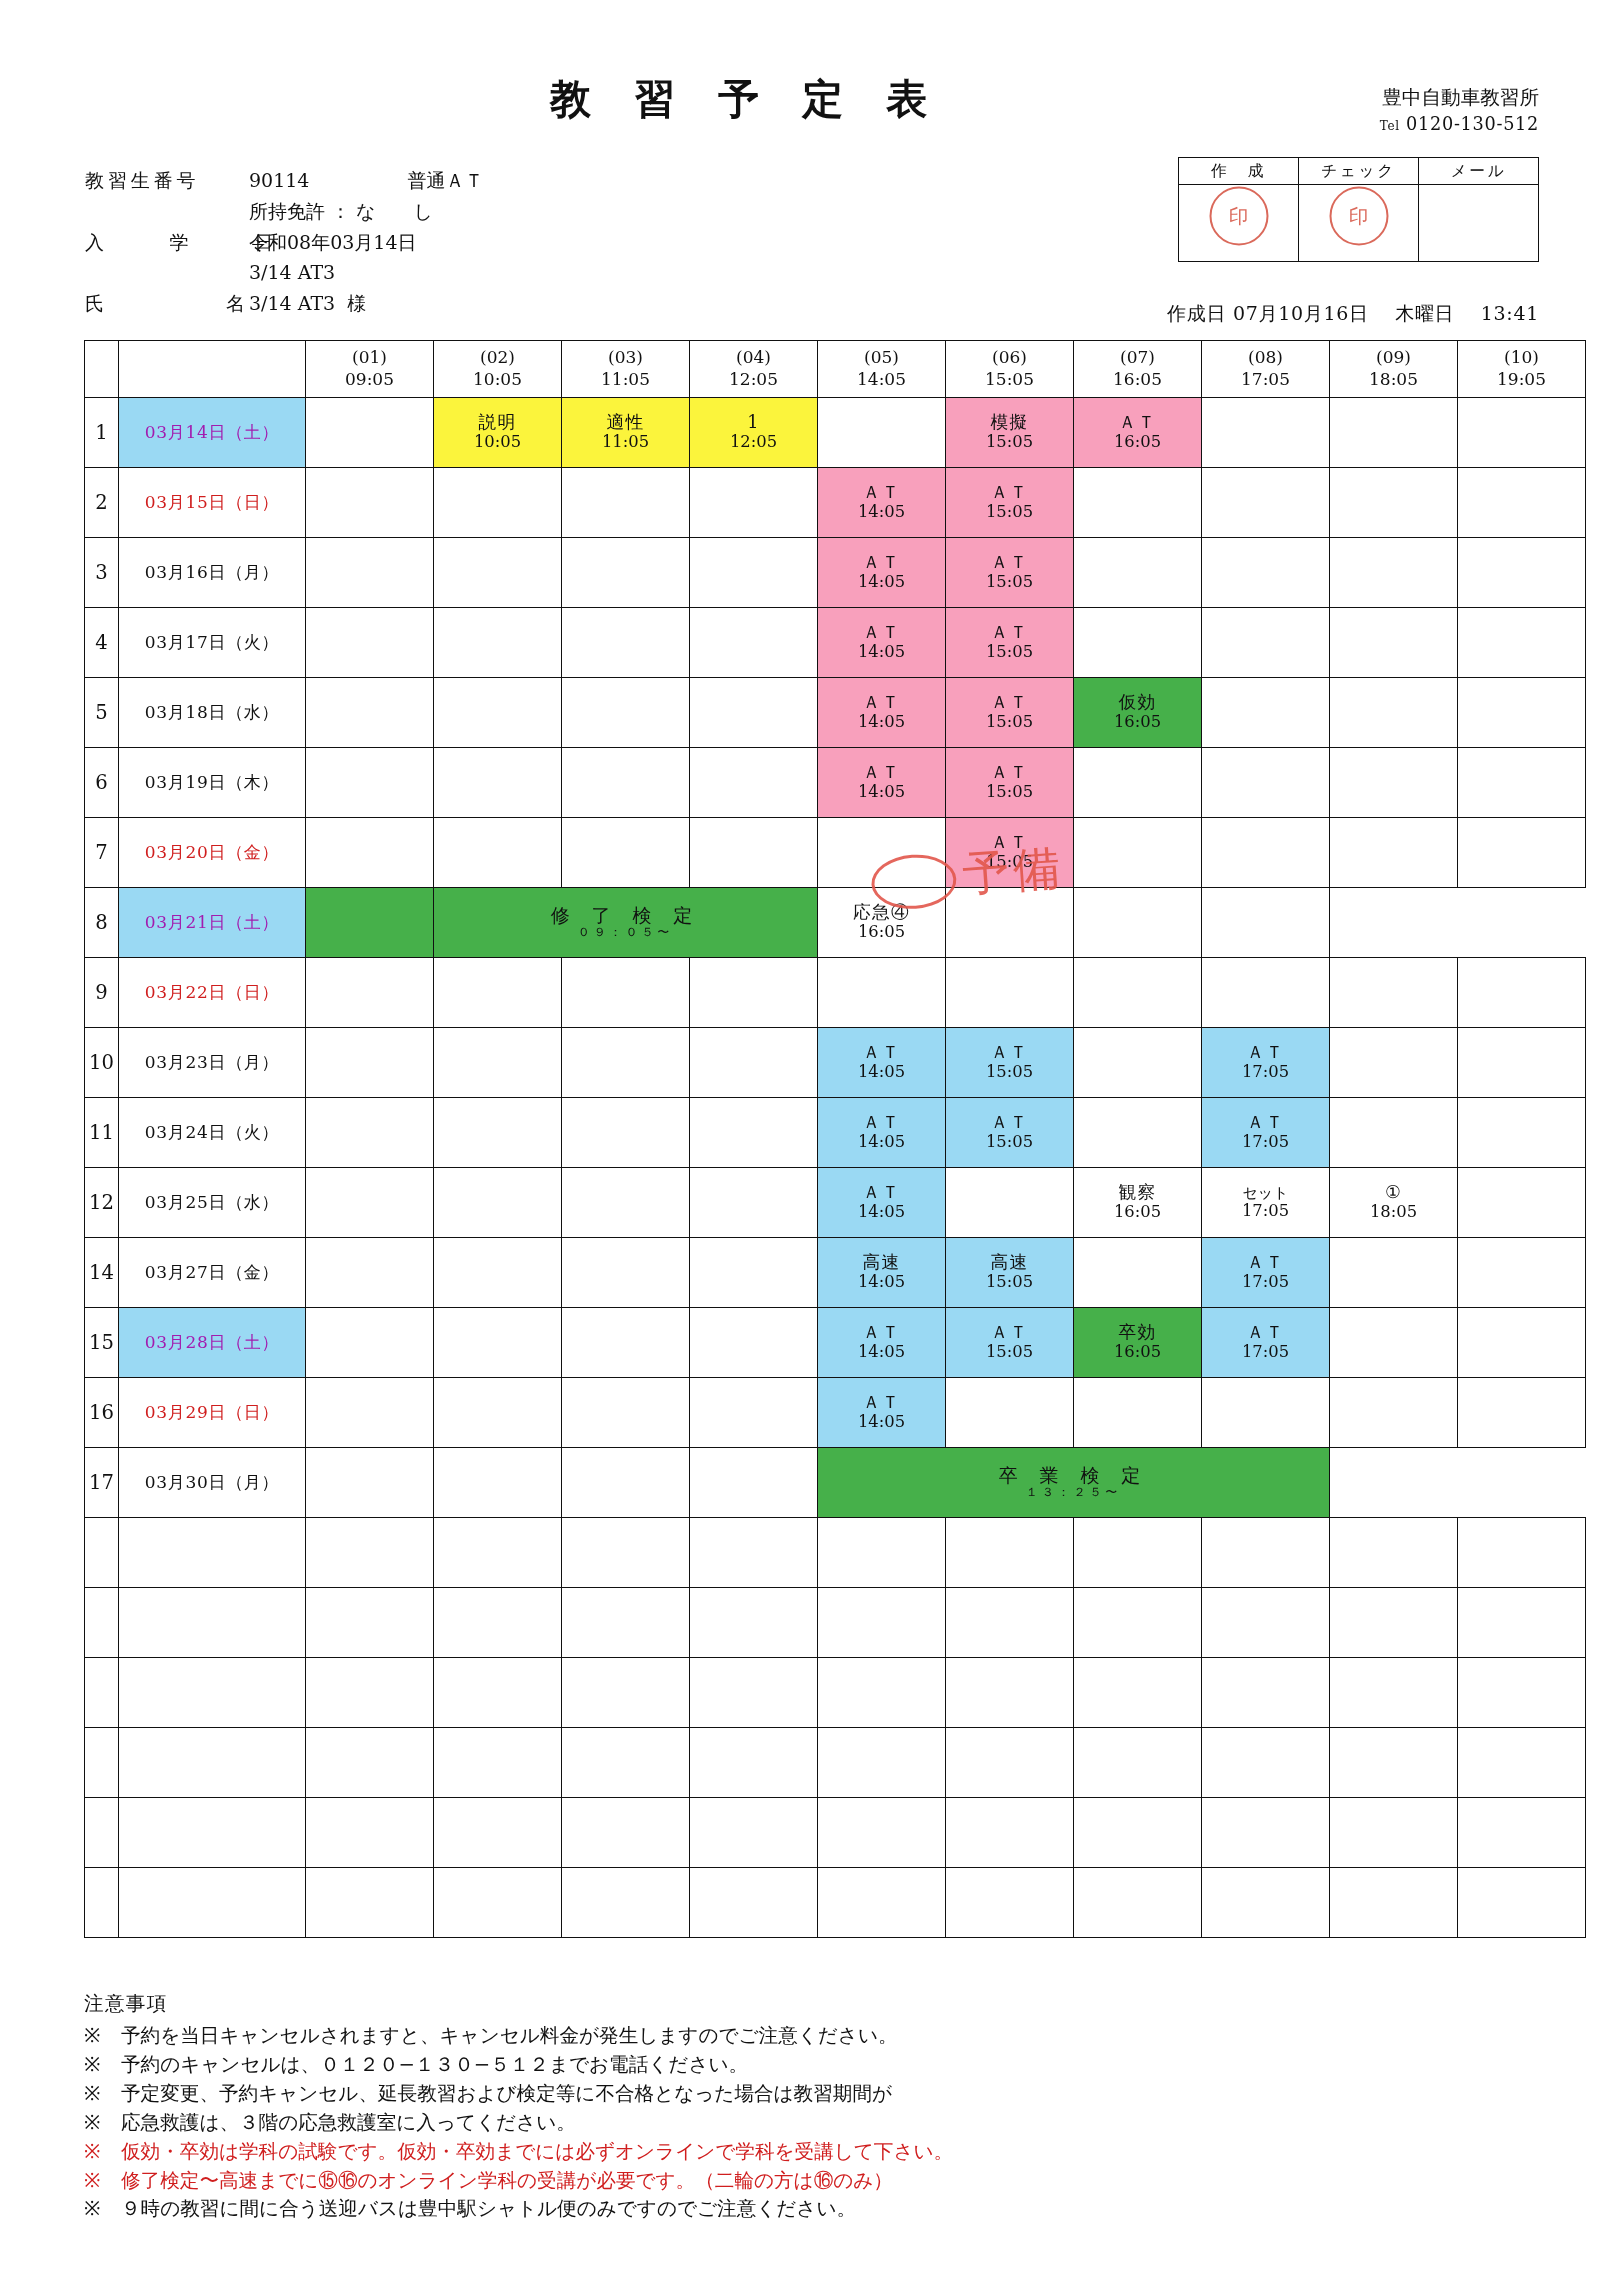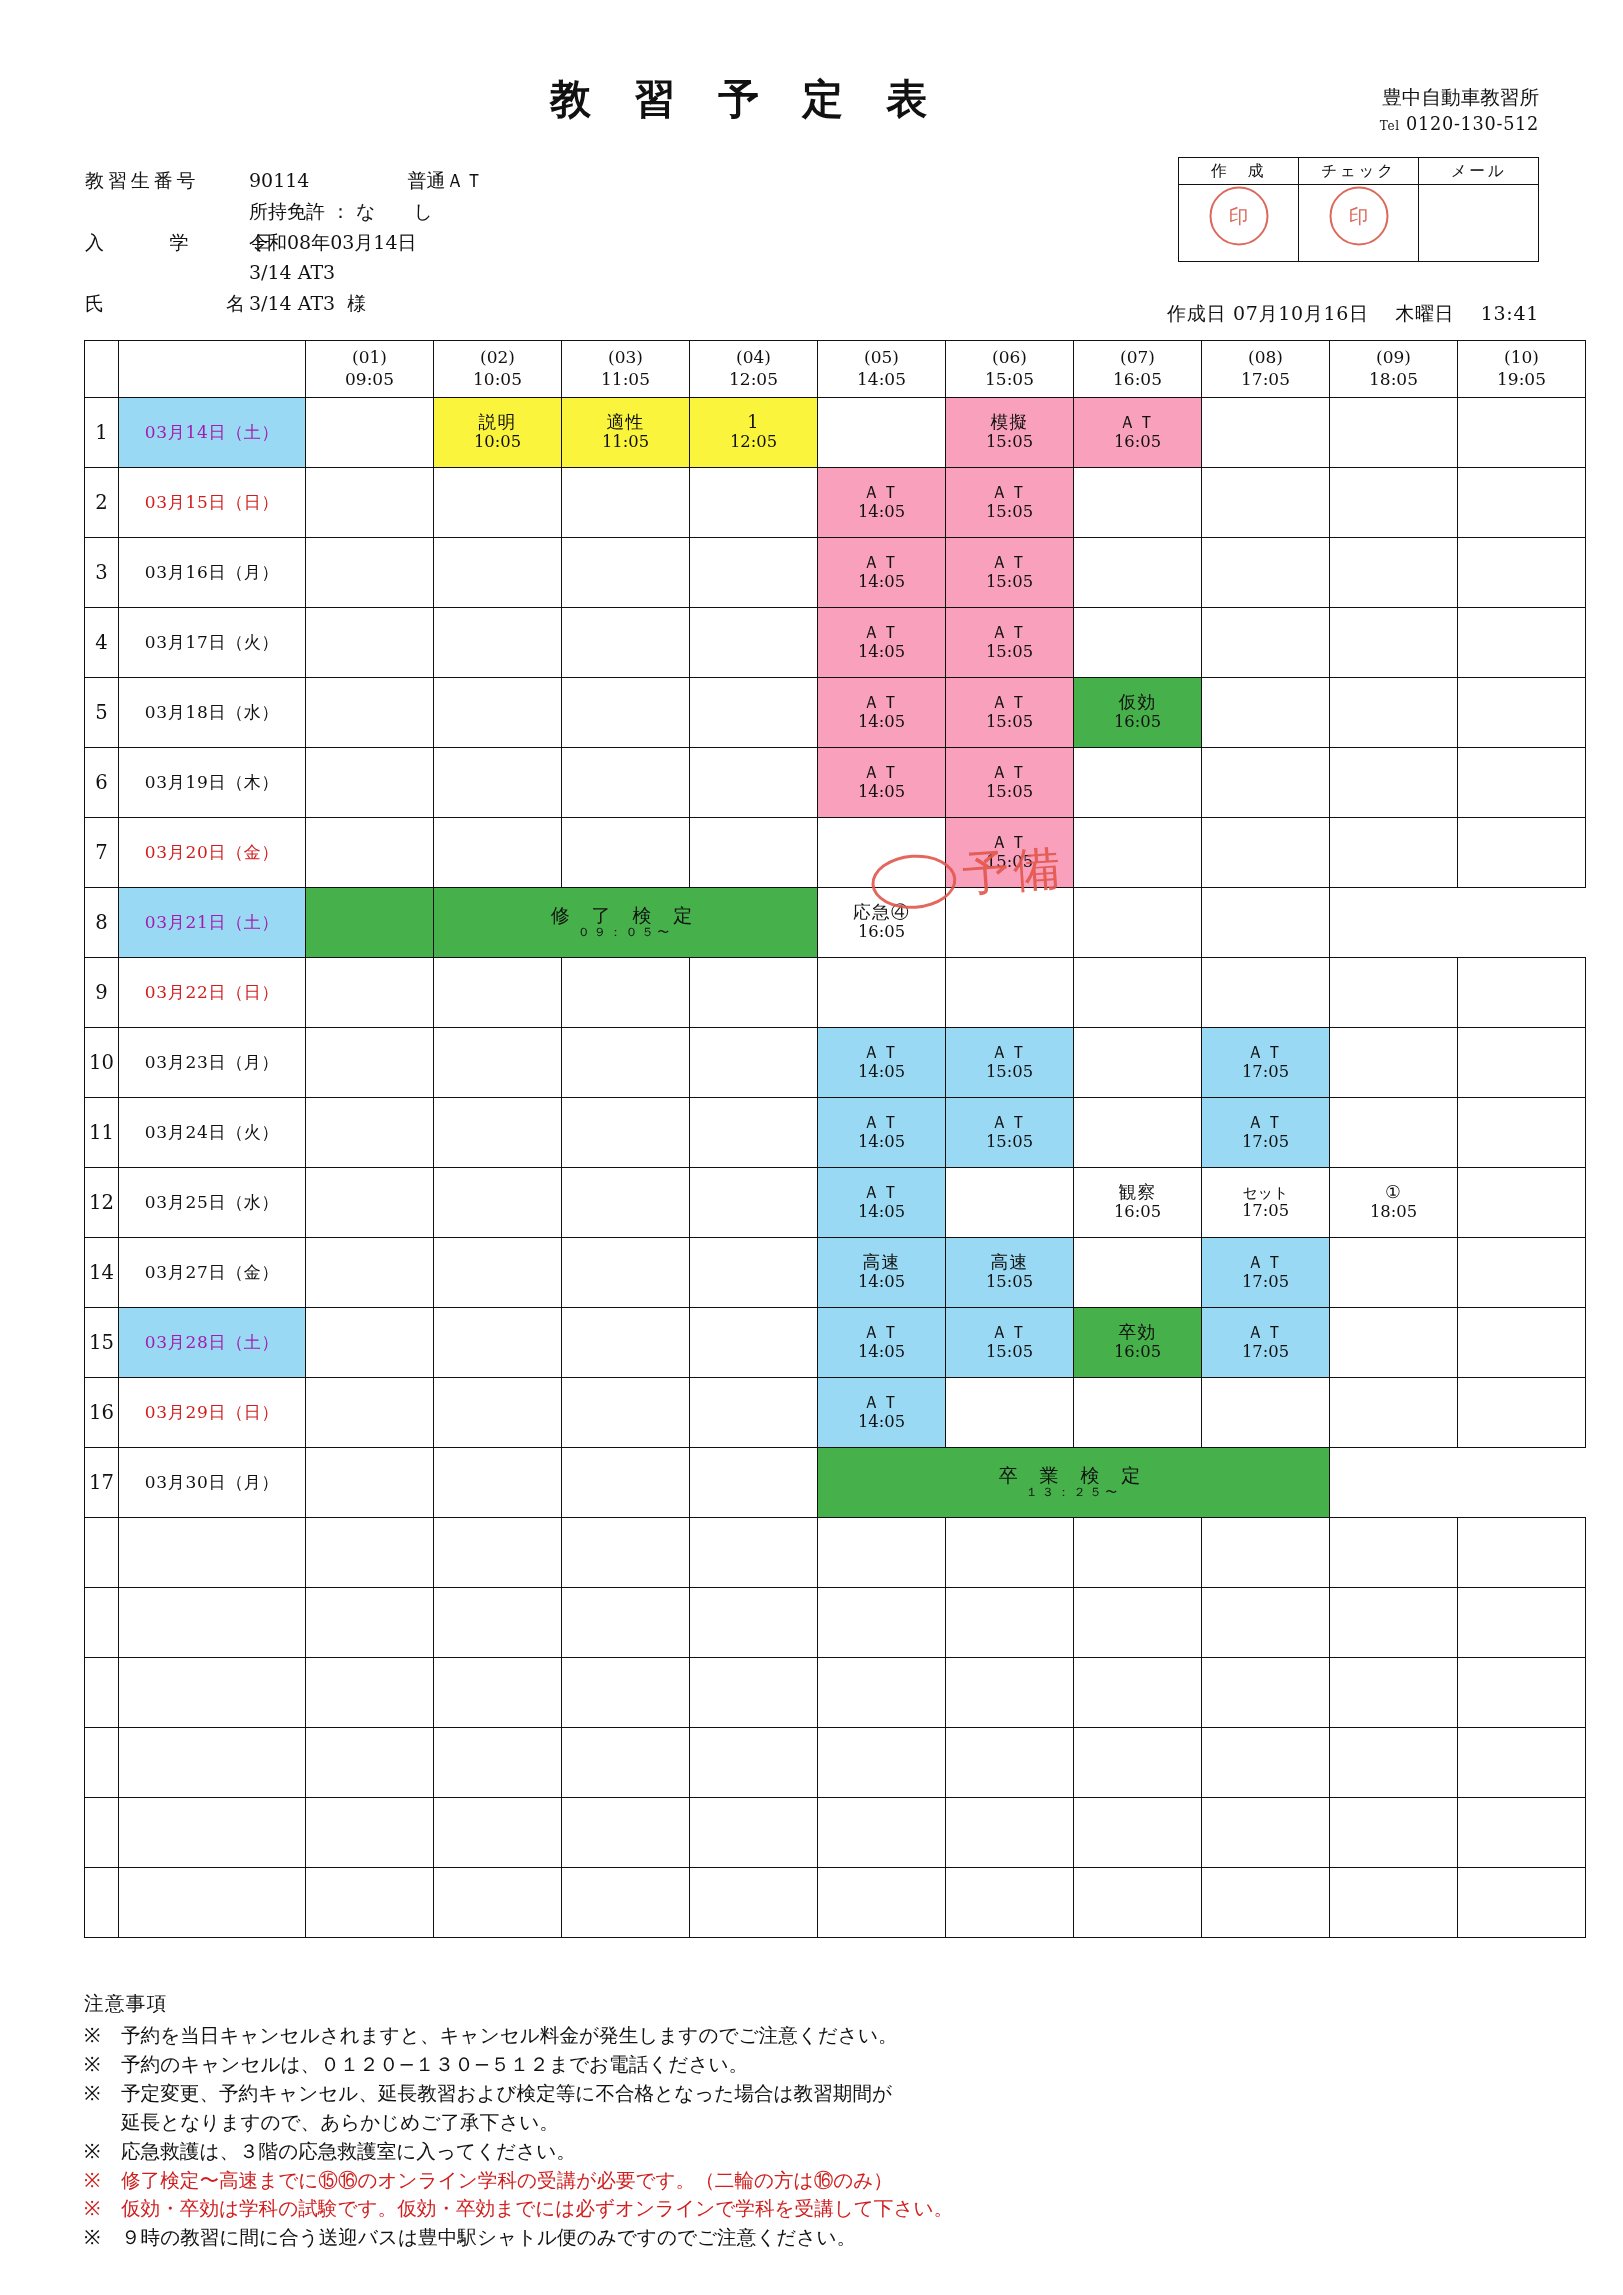--- a/index.html
+++ b/index.html
@@ -709,22 +709,21 @@
   <div class="yobi">
     <span class="circ"></span><span>予備</span>
   </div>
 
   <div class="notes">
     <div class="h">注意事項</div>
     <div id="notes-list">
         <div class="n"><span class="mark">※</span><span>予約を当日キャンセルされますと、キャンセル料金が発生しますのでご注意ください。</span></div>
         <div class="n"><span class="mark">※</span><span>予約のキャンセルは、０１２０−１３０−５１２までお電話ください。</span></div>
         <div class="n"><span class="mark">※</span><span>予定変更、予約キャンセル、延長教習および検定等に不合格となった場合は教習期間が</span></div>
-        <div class="n"><span class="ind">延長となりますので、あらかじめご了承下さい。</span></div>
         <div class="n"><span class="mark">※</span><span>応急救護は、３階の応急救護室に入ってください。</span></div>
+        <div class="n red"><span class="mark">※</span><span>仮効・卒効は学科の試験です。仮効・卒効までには必ずオンラインで学科を受講して下さい。</span></div>
         <div class="n red"><span class="mark">※</span><span>修了検定〜高速までに⑮⑯のオンライン学科の受講が必要です。（二輪の方は⑯のみ）</span></div>
-        <div class="n red"><span class="mark">※</span><span>仮効・卒効は学科の試験です。仮効・卒効までには必ずオンラインで学科を受講して下さい。</span></div>
         <div class="n"><span class="mark">※</span><span>９時の教習に間に合う送迎バスは豊中駅シャトル便のみですのでご注意ください。</span></div>
       </div>
   </div>
 
 </div>
 
 
 </body></html>

